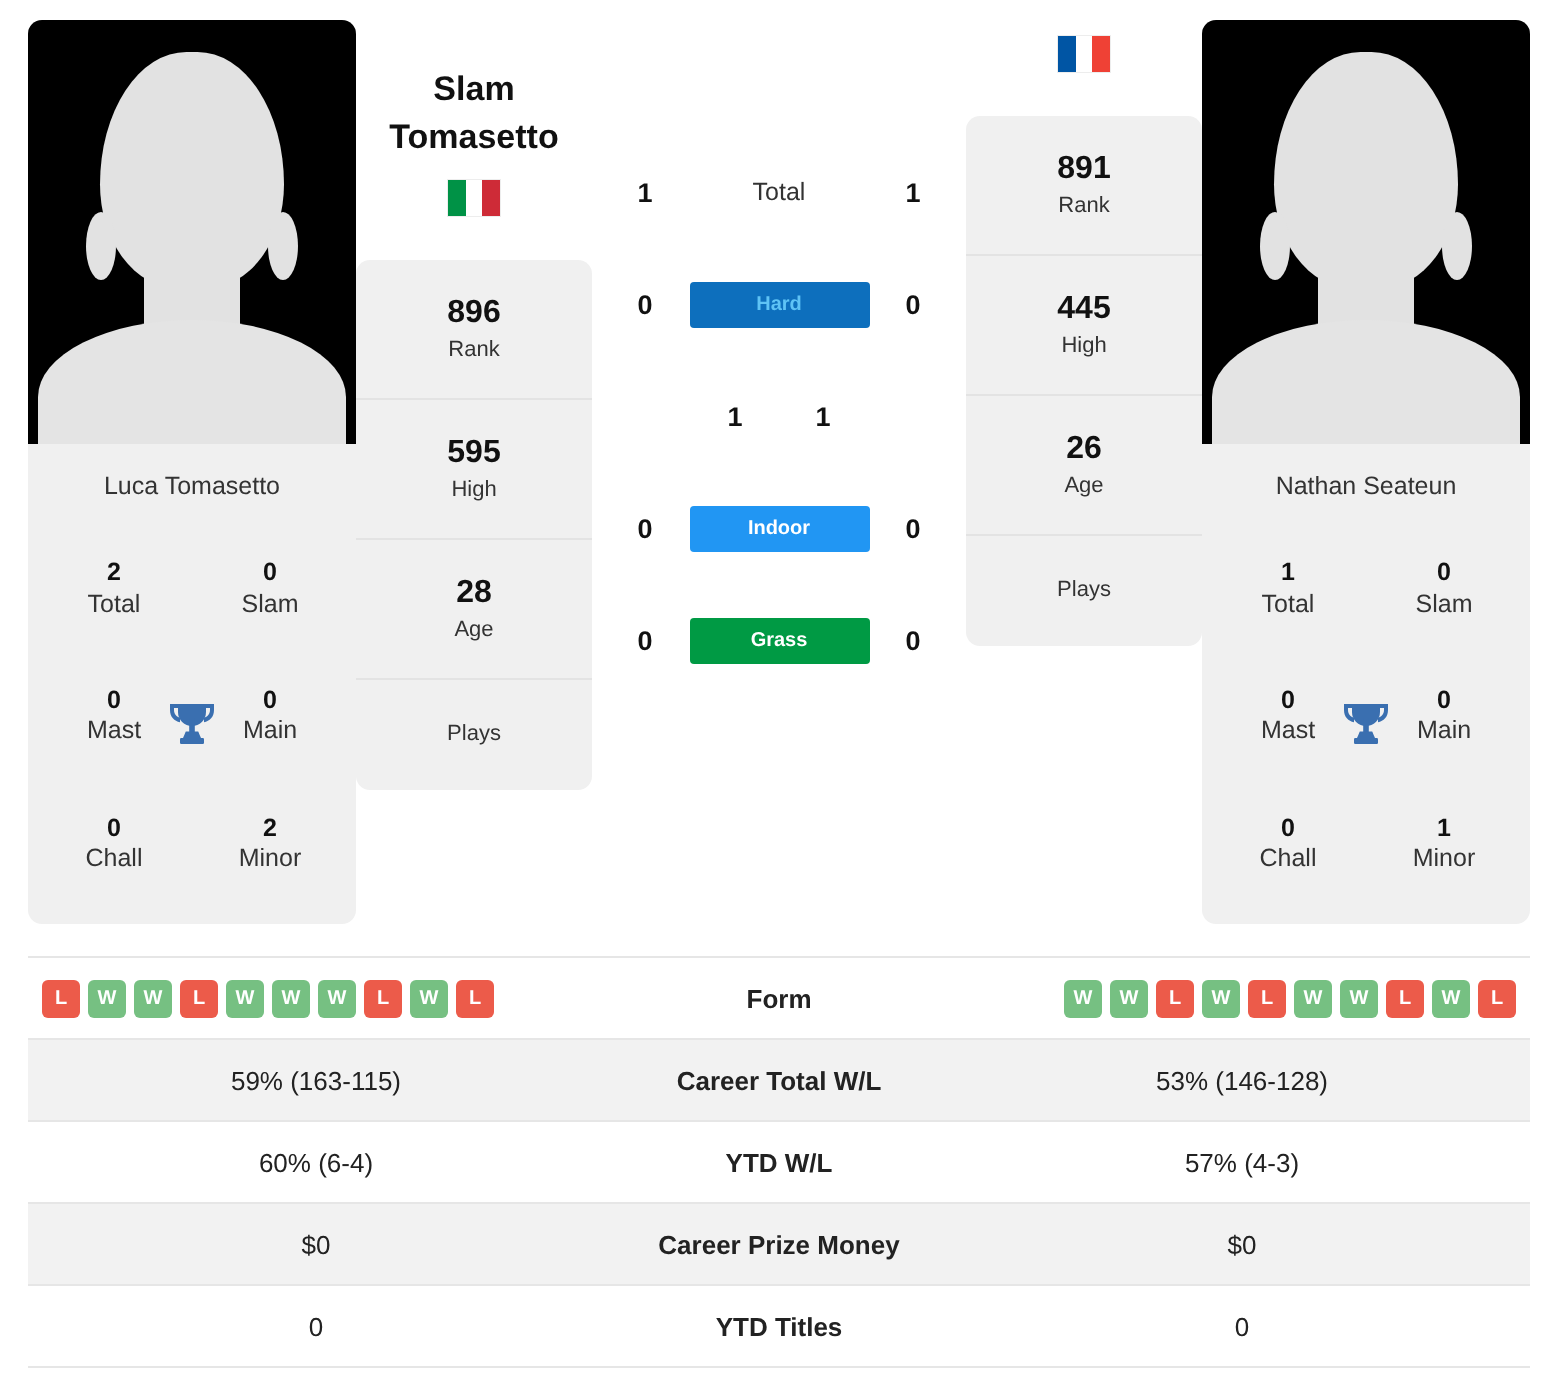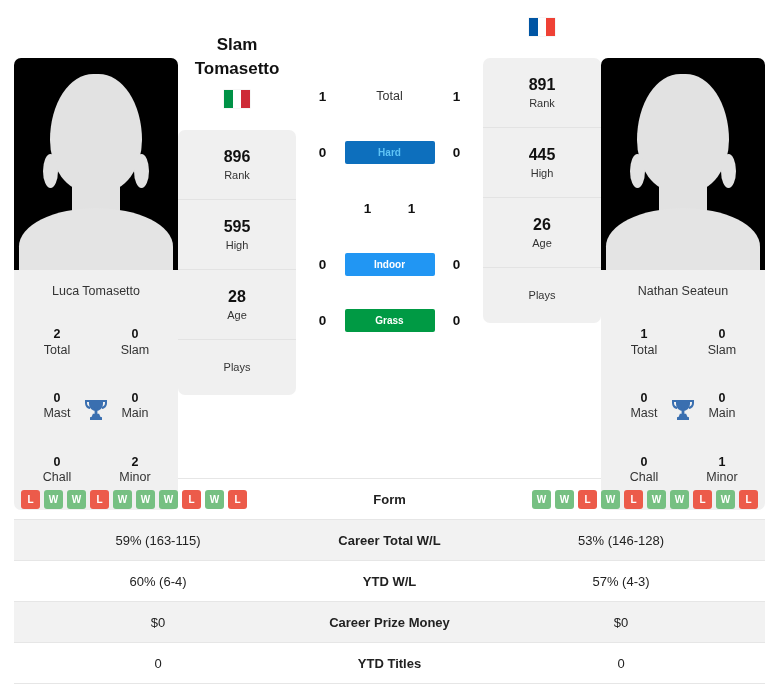--- a/index.html
+++ b/index.html
@@ -21,21 +21,20 @@
     padding: 10px 14px 0 14px;
     height: 470px;
   }
 
   
   .player-col {
     width: 164px;
     flex: 0 0 164px;
     display: flex;
     flex-direction: column;
-    margin-top: 48px;
   }
   .avatar-card {
     background: #f0f0f0;
     border-radius: 7px;
     overflow: hidden;
     display: flex;
     flex-direction: column;
     height: 452px;
   }
   .avatar-photo {

